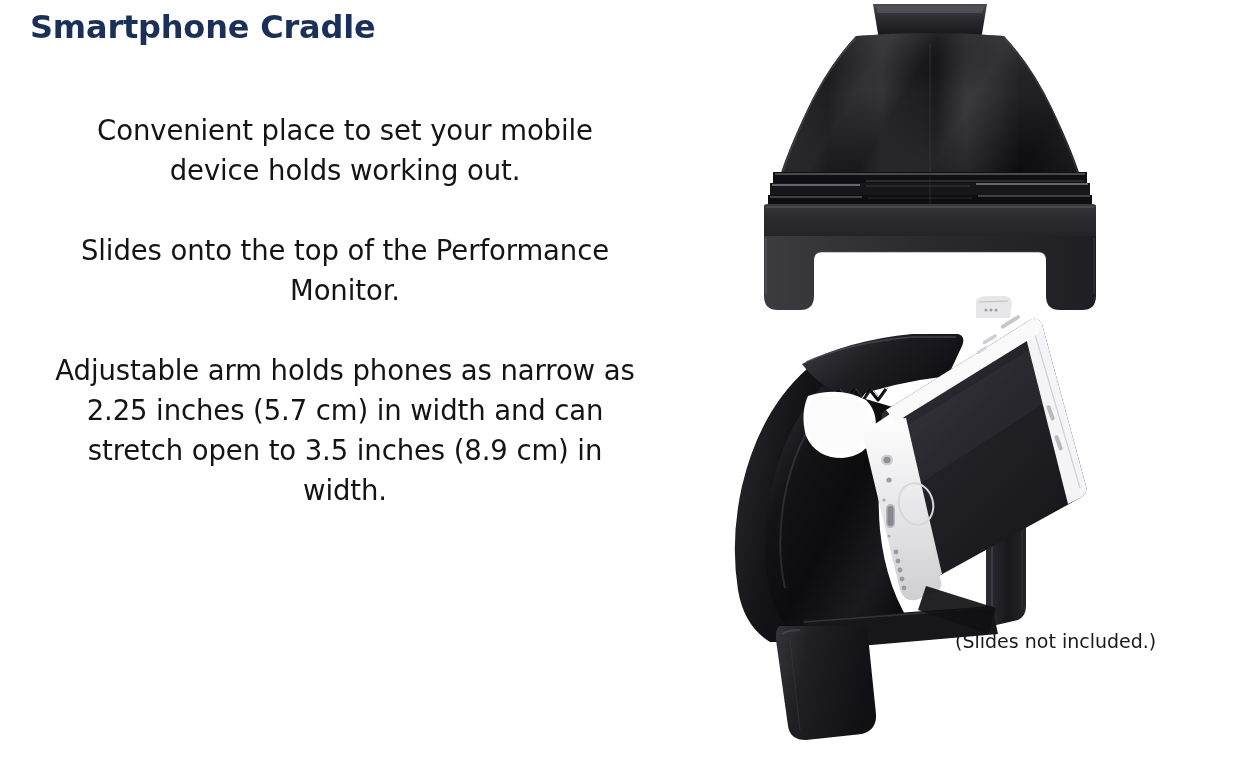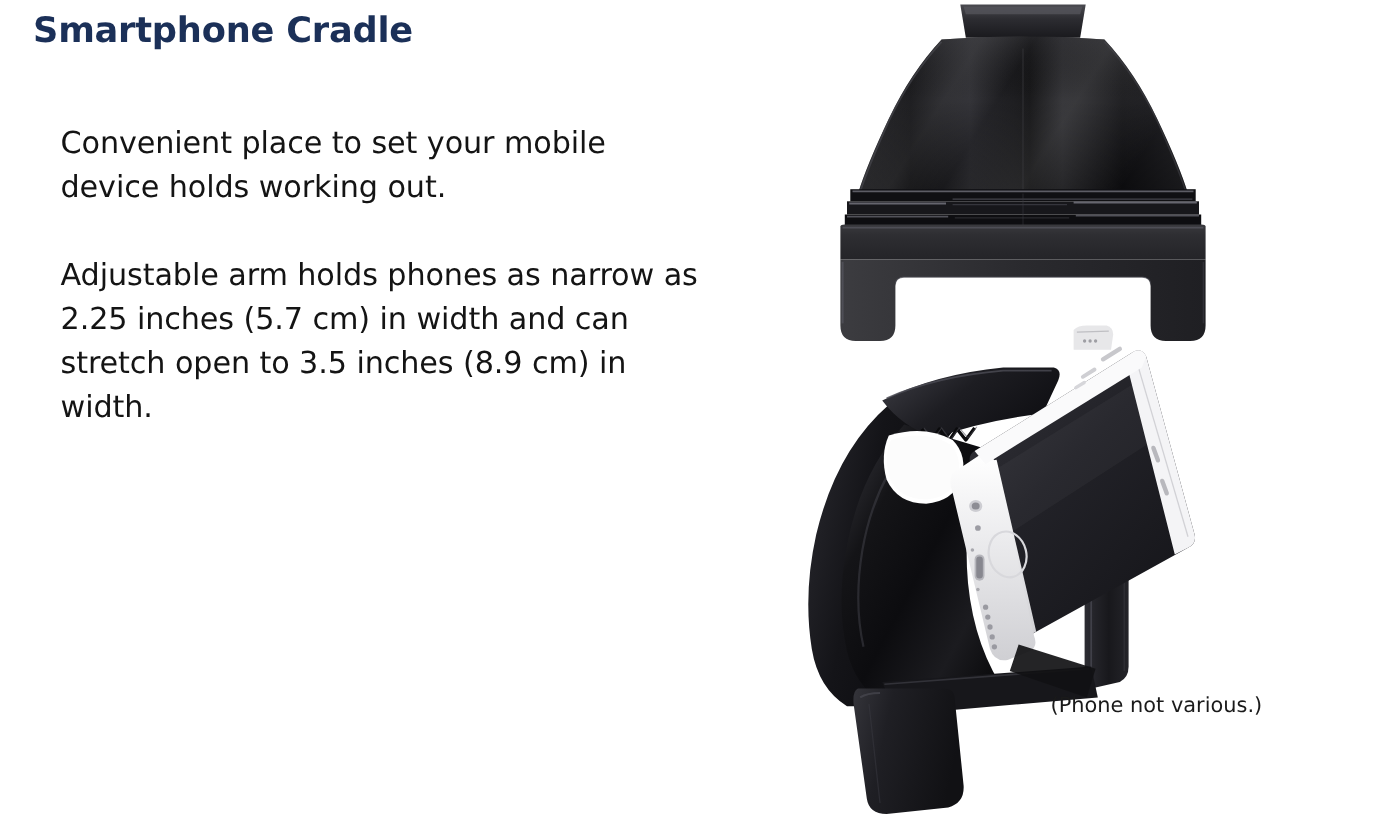--- a/index.html
+++ b/index.html
@@ -23,20 +23,21 @@
     background: #ffffff;
   }
 
   
   .text-column {
     position: absolute;
     left: 0;
     top: 0;
     width: 660px;
     height: 760px;
+    text-align: center;
   }
 
   .page-title {
     position: absolute;
     left: 30px;
     top: 8px;
     font-size: 32px;
     font-weight: bold;
     color: #1b3058;
     letter-spacing: -0.2px;
@@ -104,20 +105,21 @@
 <body>
 
 <div class="page">
 
   <div class="text-column">
 
     <div class="page-title">Smartphone Cradle</div>
 
     <div class="feature-list">
       <p class="feature-item">Convenient place to set your mobile device holds working out.</p>
+      <p class="feature-item">Slides onto the top of the Performance Monitor.</p>
       <p class="feature-item">Adjustable arm holds phones as narrow as 2.25 inches (5.7 cm) in width and can stretch open to 3.5 inches (8.9 cm) in width.</p>
     </div>
 
   </div>
 
   <div class="image-area">
 
     <div class="product-photo photo-top">
       <svg viewBox="0 0 500 320" width="500" height="320" aria-hidden="true">
         <defs>
@@ -419,17 +421,17 @@
             <circle cx="214" cy="298" r="2.4" fill="#9a9aa1"></circle>
 
             <ellipse cx="226" cy="214" rx="17" ry="21" fill="none" stroke="#d8d8dc" stroke-width="2" transform="rotate(-14 226 214)"></ellipse>
           </g>
         </g>
 
         <path d="M236,296 L306,318 L298,344 L228,320 Z" fill="#111114" opacity="0.92"></path>
       </svg>
     </div>
 
-    <div class="caption">(Phone not various.)</div>
+    <div class="caption">(Slides not included.)</div>
 
   </div>
 
 </div>
 
 </body></html>

